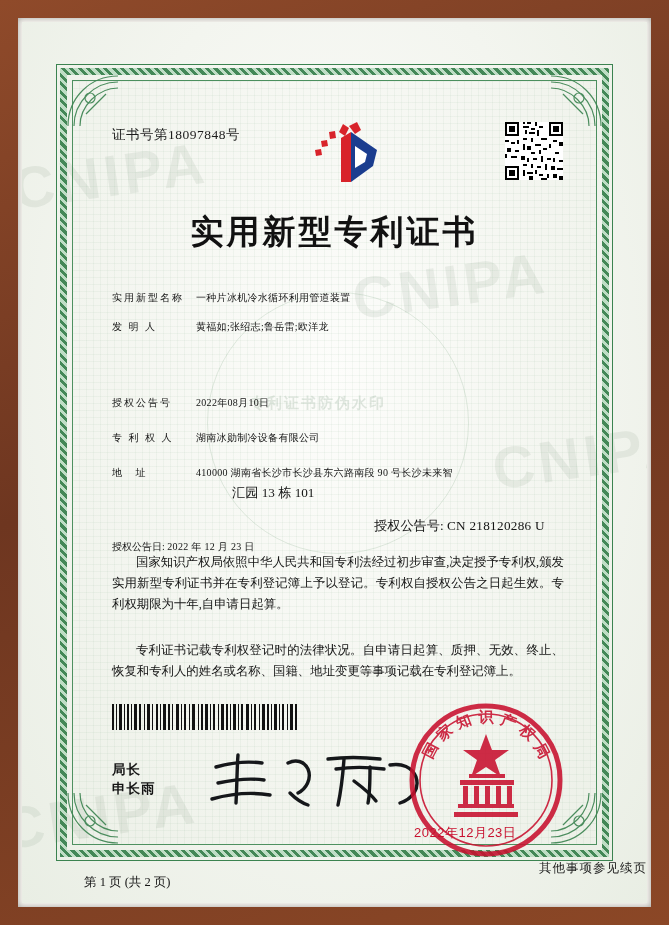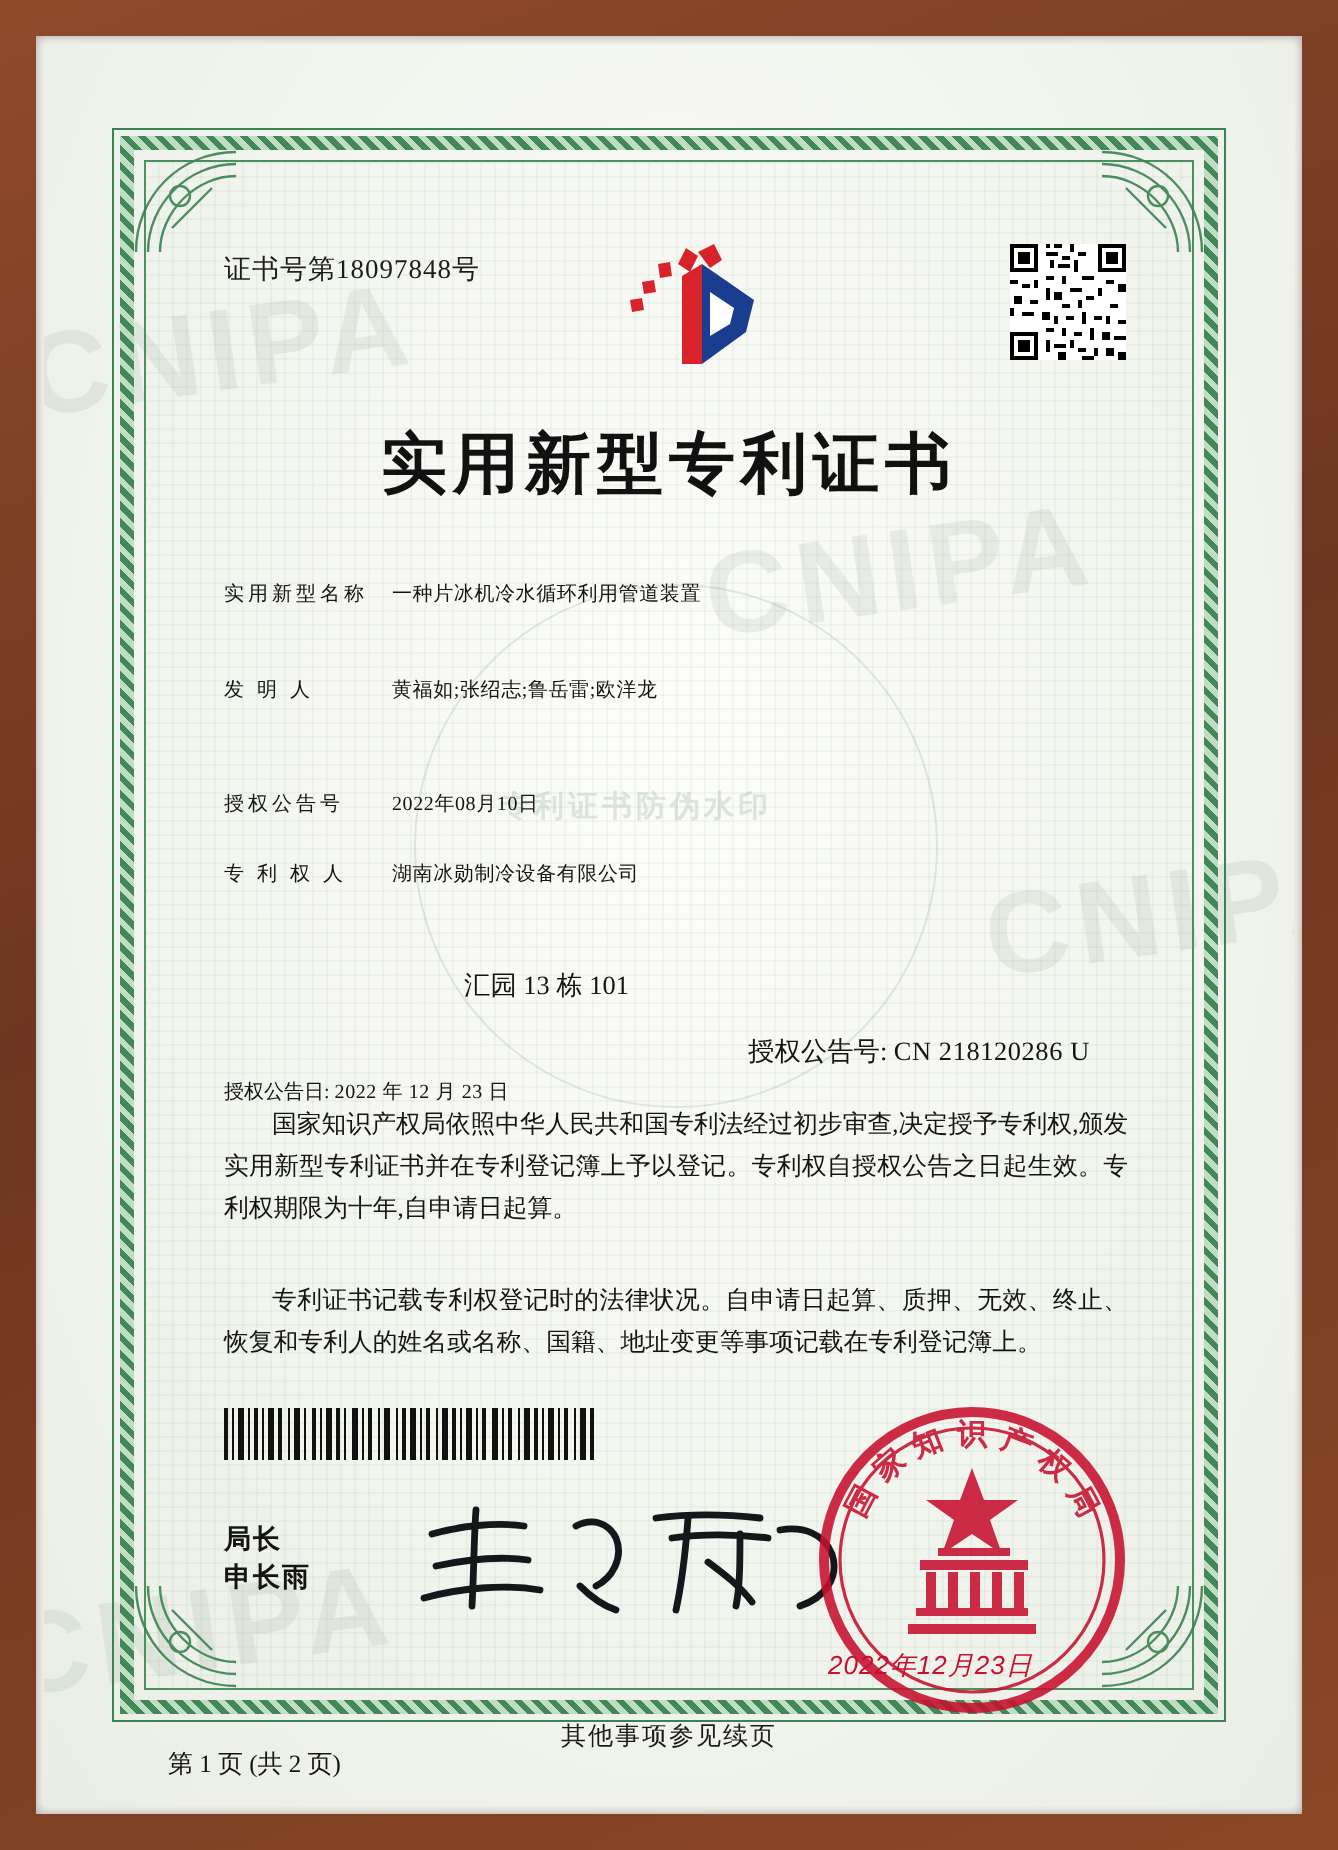--- a/index.html
+++ b/index.html
@@ -202,35 +202,34 @@
     left: 322px; top: 608px;
     width: 160px; height: 160px;
   }
   #seal-date {
     position: absolute;
     left: 330px; top: 732px;
     font-size: 13px;
     color: #c8102e;
     letter-spacing: .5px;
     font-family: "Liberation Sans", sans-serif;
-    font-style: italic;
   }
   #page-no {
     position: absolute;
     left: 0; top: 782px;
     width: 501px;
     text-align: left;
     font-size: 12.5px;
     color: #141414;
   }
   #footnote {
     position: absolute;
     left: 0; top: 838px;
     width: 625px;
-    text-align: center;
+    text-align: right;
     font-size: 12.5px;
     color: #1a1a1a;
     letter-spacing: 1px;
   }
 </style>
 </head>
 <body>
 
 <div id="frame">
   <div id="frame-inner-shadow"></div>
@@ -366,33 +365,36 @@
             <rect x="27" y="27" width="2" height="2"></rect>
         </g>
       </svg>
 
       <div id="title">实用新型专利证书</div>
 
       <div class="field" style="top:196px;">
         <span class="flabel">实用新型名称</span><span class="fvalue">一种片冰机冷水循环利用管道装置</span>
       </div>
 
-      <div class="field" style="top:244px;">
+      <div class="field" style="top:225px;">
         <span class="flabel">发 明 人</span><span class="fvalue">黄福如;张绍志;鲁岳雷;欧洋龙</span>
       </div>
 
 
       <div class="field" style="top:301px;">
         <span class="flabel">授权公告号</span><span class="fvalue">2022年08月10日</span>
       </div>
 
       <div class="field" style="top:336px;">
         <span class="flabel">专 利 权 人</span><span class="fvalue">湖南冰勋制冷设备有限公司</span>
       </div>
 
+      <div class="field" style="top:371px;">
+        <span class="flabel wide">地      址</span><span class="fvalue">410000 湖南省长沙市长沙县东六路南段 90 号长沙未来智</span>
+      </div>
       <div class="addr-cont" style="top:392px;">汇园 13 栋 101</div>
 
       <div class="field" style="top:425px;margin-top:20px;">
         <span>授权公告日:</span>
         <span class="fvalue">2022 年 12 月 23 日</span>
       </div>
       <div class="pub-right" style="top:425px;">
         <span>授权公告号:</span>
         <span class="fvalue">CN 218120286 U</span>
       </div>

